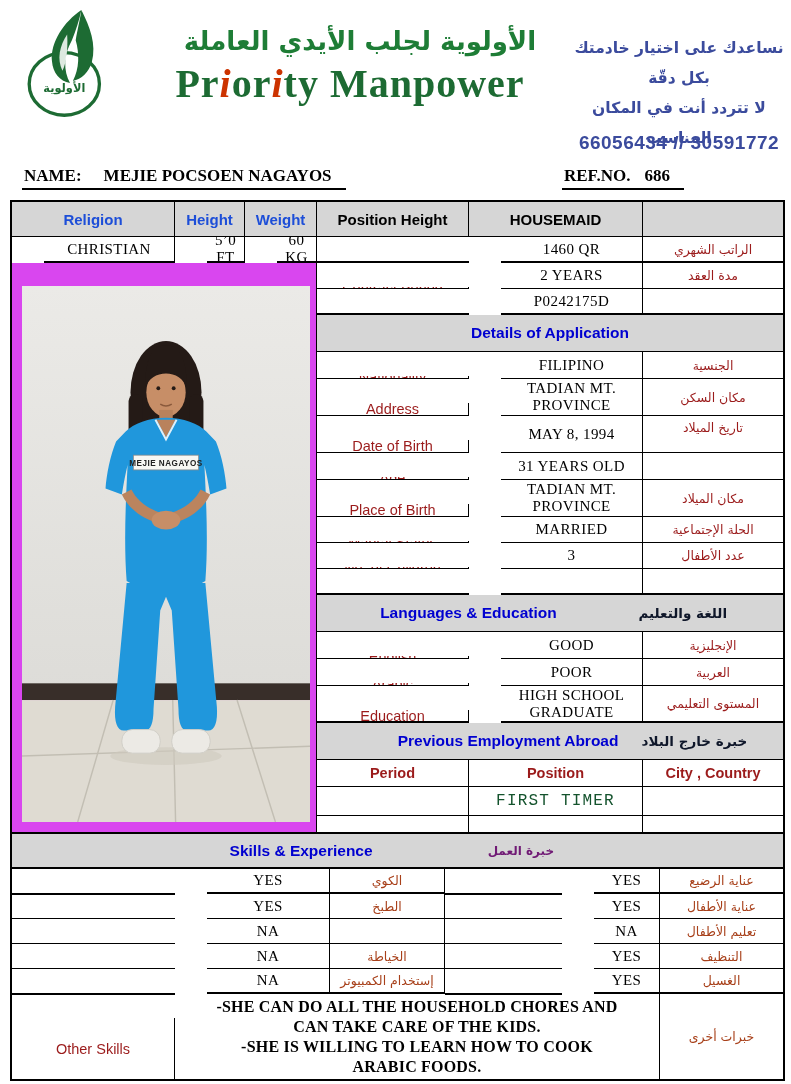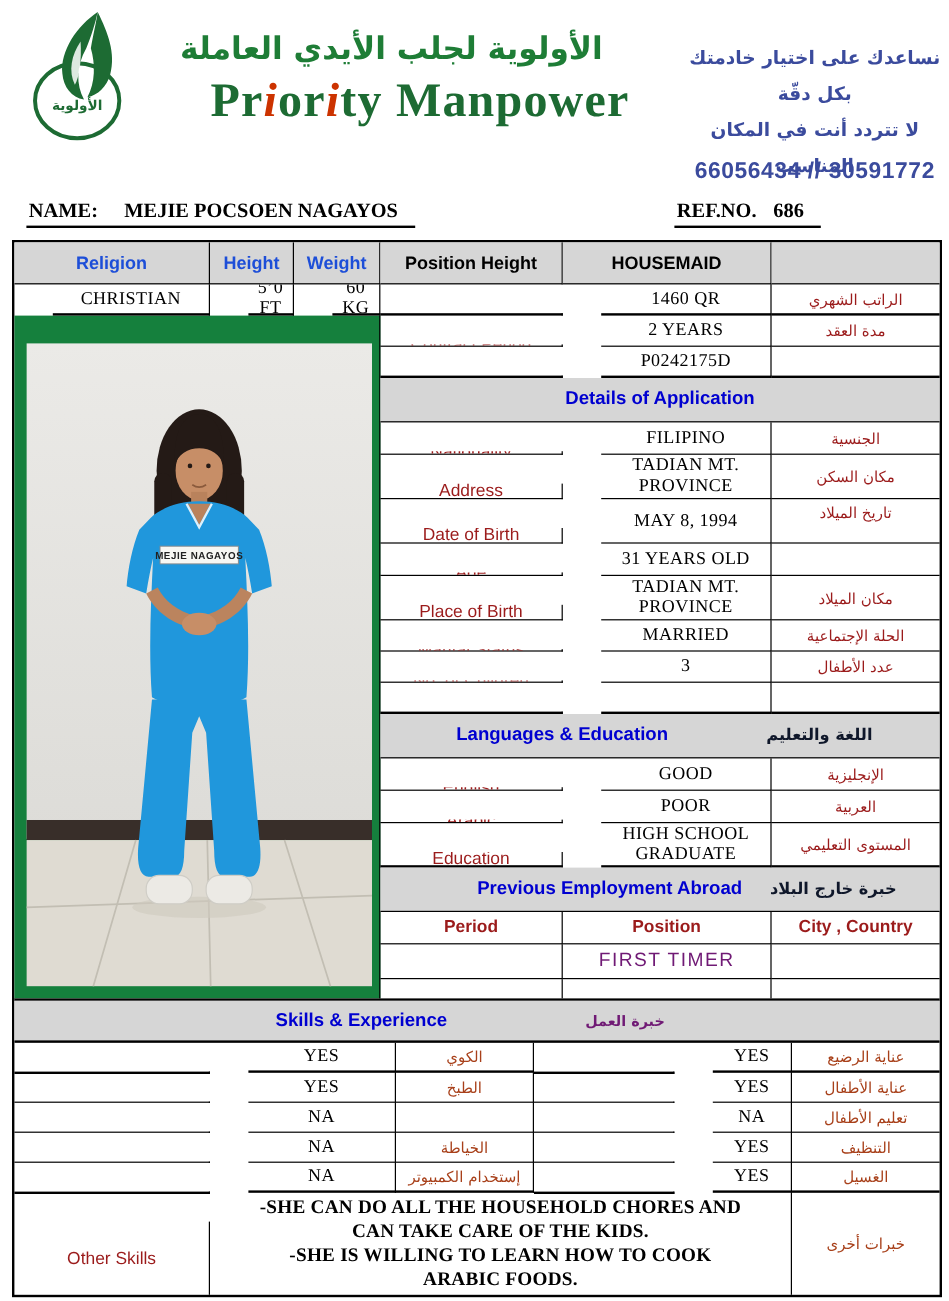--- a/index.html
+++ b/index.html
@@ -1,21 +1,21 @@
 <!DOCTYPE html>
 <html><head>
 <meta charset="utf-8">
 <style>
   html,body{margin:0;padding:0;background:#fff;}
   .page{position:relative;width:791px;height:1084px;background:#ffffff;overflow:hidden;
         font-family:"Liberation Sans",sans-serif;color:#000;}
 
   
   .logo{position:absolute;left:22px;top:8px;width:96px;height:112px;}
-  .arabic-title{position:absolute;left:150px;top:26px;width:420px;text-align:left;
+  .arabic-title{position:absolute;left:150px;top:26px;width:420px;text-align:center;
       font-family:"DejaVu Sans",sans-serif;font-weight:bold;font-size:26px;color:#1e7d36;direction:rtl;}
   .brand{position:absolute;left:120px;top:60px;width:460px;text-align:center;
       font-family:"Liberation Serif",serif;font-weight:bold;font-size:40px;color:#1d6b33;letter-spacing:1px;}
   .brand .red-i{color:#cc3300;font-style:italic;}
   .slogan{position:absolute;left:572px;top:33px;width:214px;text-align:center;
       font-family:"DejaVu Sans",sans-serif;font-weight:bold;font-size:15.5px;line-height:30px;
       color:#3b4b9d;direction:rtl;}
   .phone{position:absolute;left:572px;top:132px;width:214px;text-align:center;
       font-weight:bold;font-size:19px;color:#3b4b9d;letter-spacing:0.5px;}
   .name-row{position:absolute;left:22px;top:166px;width:760px;
@@ -37,37 +37,37 @@
       overflow:hidden;box-sizing:border-box;position:relative;}
   .last-col{border-right:none;}
   .no-bb{border-bottom:none;}
   .bb2{border-bottom-width:2px;}
   .grey{background:#d6d6d6;}
   .hdr-blue{color:#1d4ed8;font-weight:bold;font-size:15px;}
   .hdr-black{font-weight:bold;font-size:15px;color:#000;}
   .lbl-red{color:#9b1b1b;font-size:14.5px;margin-top:24px;}
   .lbl-red-b{color:#9b1b1b;font-size:14.5px;font-weight:bold;}
   .val{font-family:"Liberation Serif",serif;font-size:15px;color:#000;letter-spacing:0.4px;margin-left:32px;}
-  .val-sp{font-family:Liberation Sans, sans-serif;font-size:16px;color:#701a75;letter-spacing:1.2px;}
+  .val-sp{font-family:Liberation Mono, monospace;font-size:16px;color:#14532d;letter-spacing:1.2px;}
   .ar{font-family:"DejaVu Sans",sans-serif;font-size:12.5px;color:#9b1b1b;direction:rtl;}
   .ar-or{font-family:"DejaVu Sans",sans-serif;font-size:12.5px;color:#a8401a;direction:rtl;}
   .sec-title{color:#0000d0;font-weight:bold;font-size:15.5px;}
   .sec-ar{font-family:"DejaVu Sans",sans-serif;font-weight:bold;font-size:13.5px;color:#0f172a;direction:rtl;}
   .sec-ar-blue{font-family:"DejaVu Sans",sans-serif;font-weight:bold;font-size:12px;color:#701a75;direction:rtl;}
   .pre{white-space:pre-line;line-height:17px;}
   .abs1{position:absolute;left:5%;width:55%;text-align:center;}
   .abs2{position:absolute;left:62%;width:33%;text-align:center;}
   .abs3{position:absolute;left:10%;width:62%;text-align:center;}
   .abs4{position:absolute;left:66%;width:30%;text-align:center;}
   .abs5{position:absolute;left:15%;width:45%;text-align:center;}
   .abs6{position:absolute;left:51%;width:30%;text-align:center;}
   .other-txt{font-family:"Liberation Serif",serif;font-weight:bold;font-size:16px;
       line-height:20px;white-space:pre-line;letter-spacing:0.2px;}
   .photo-cell{grid-column:1/4;grid-row:3/22;border-right:1px solid #000;border-bottom:none;
-      background:#15803d;display:flex;box-sizing:border-box;}
+      background:#d946ef;display:flex;box-sizing:border-box;}
   .photo-wrap{margin:23px 6px 10px 10px;flex:1;}
   .photo-wrap svg{display:block;width:100%;height:100%;}
 </style>
 </head>
 <body>
 
 <div class="page">
 
   <svg class="logo" viewBox="0 0 100 118" xmlns="http://www.w3.org/2000/svg">
     <ellipse cx="44" cy="80" rx="37" ry="33" fill="none" stroke="#1d6b33" stroke-width="3.5"></ellipse>

